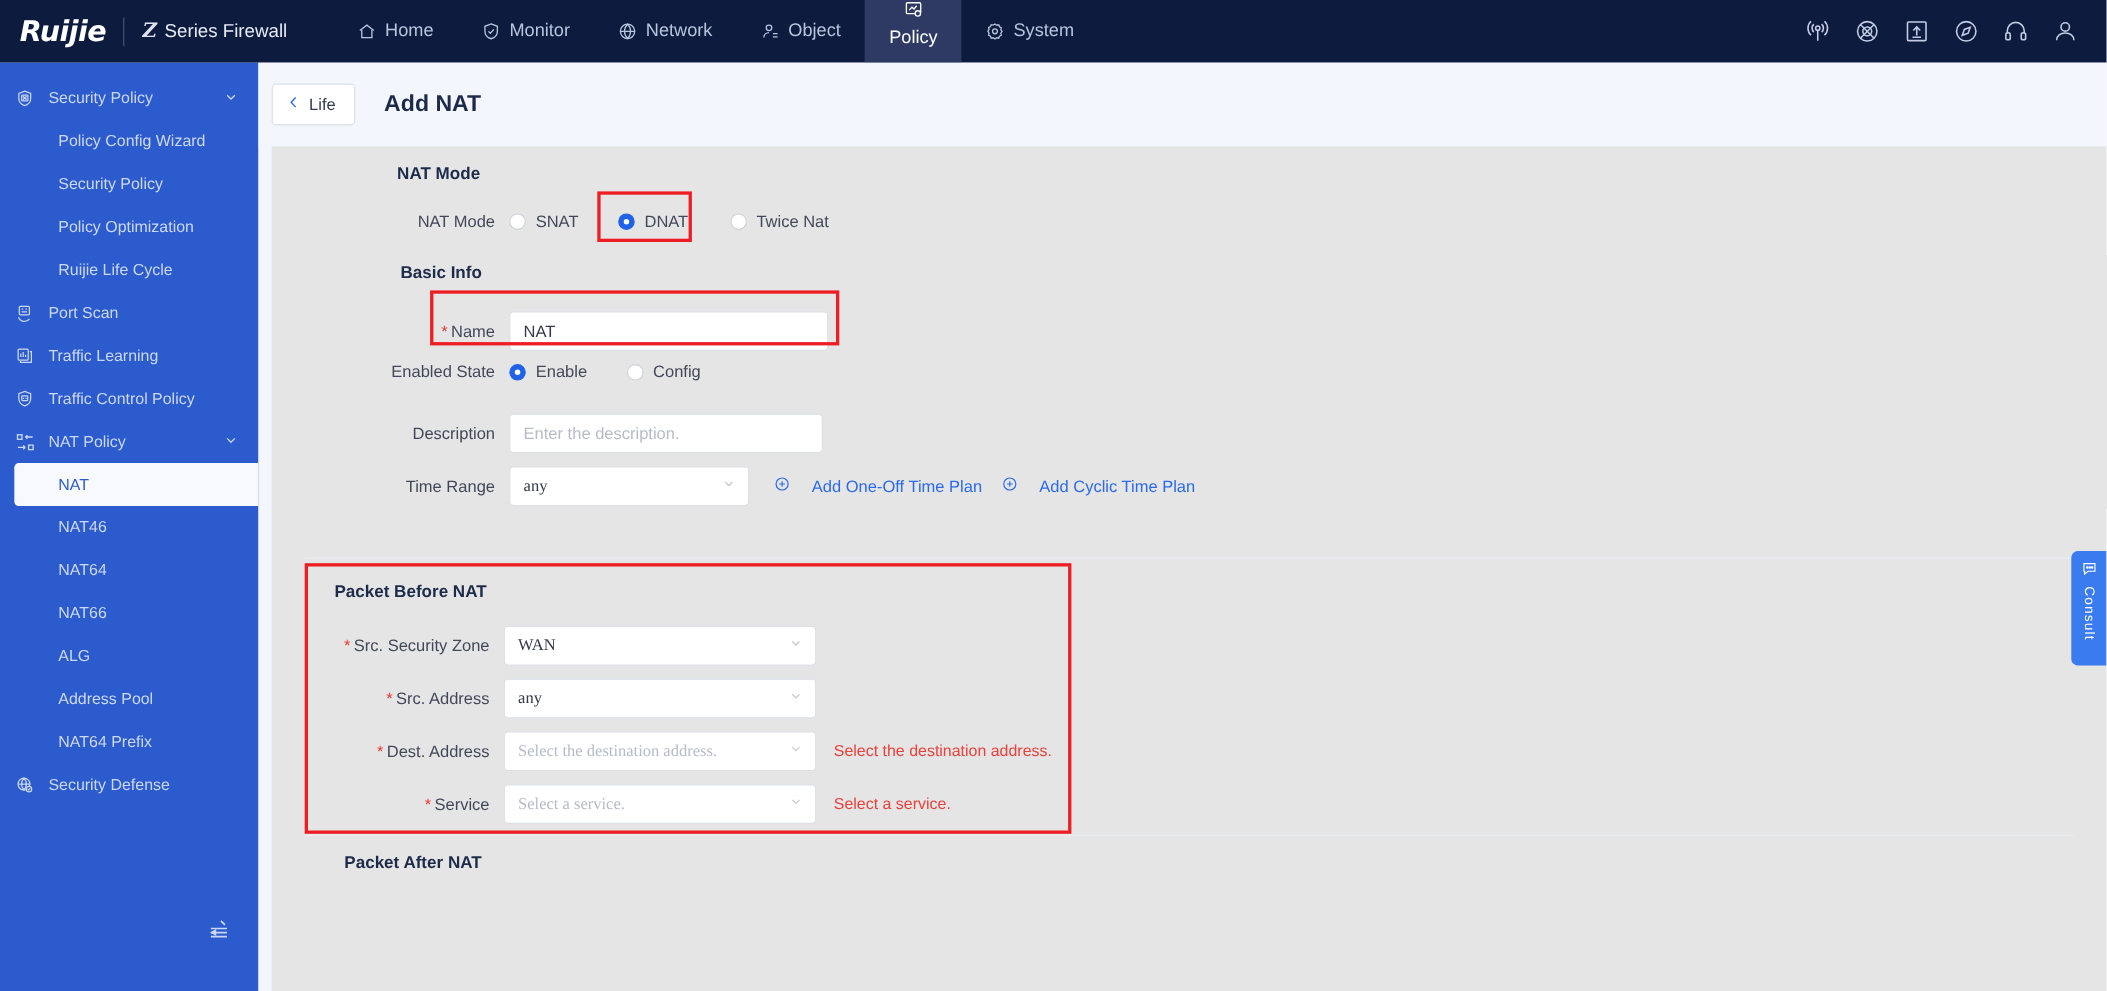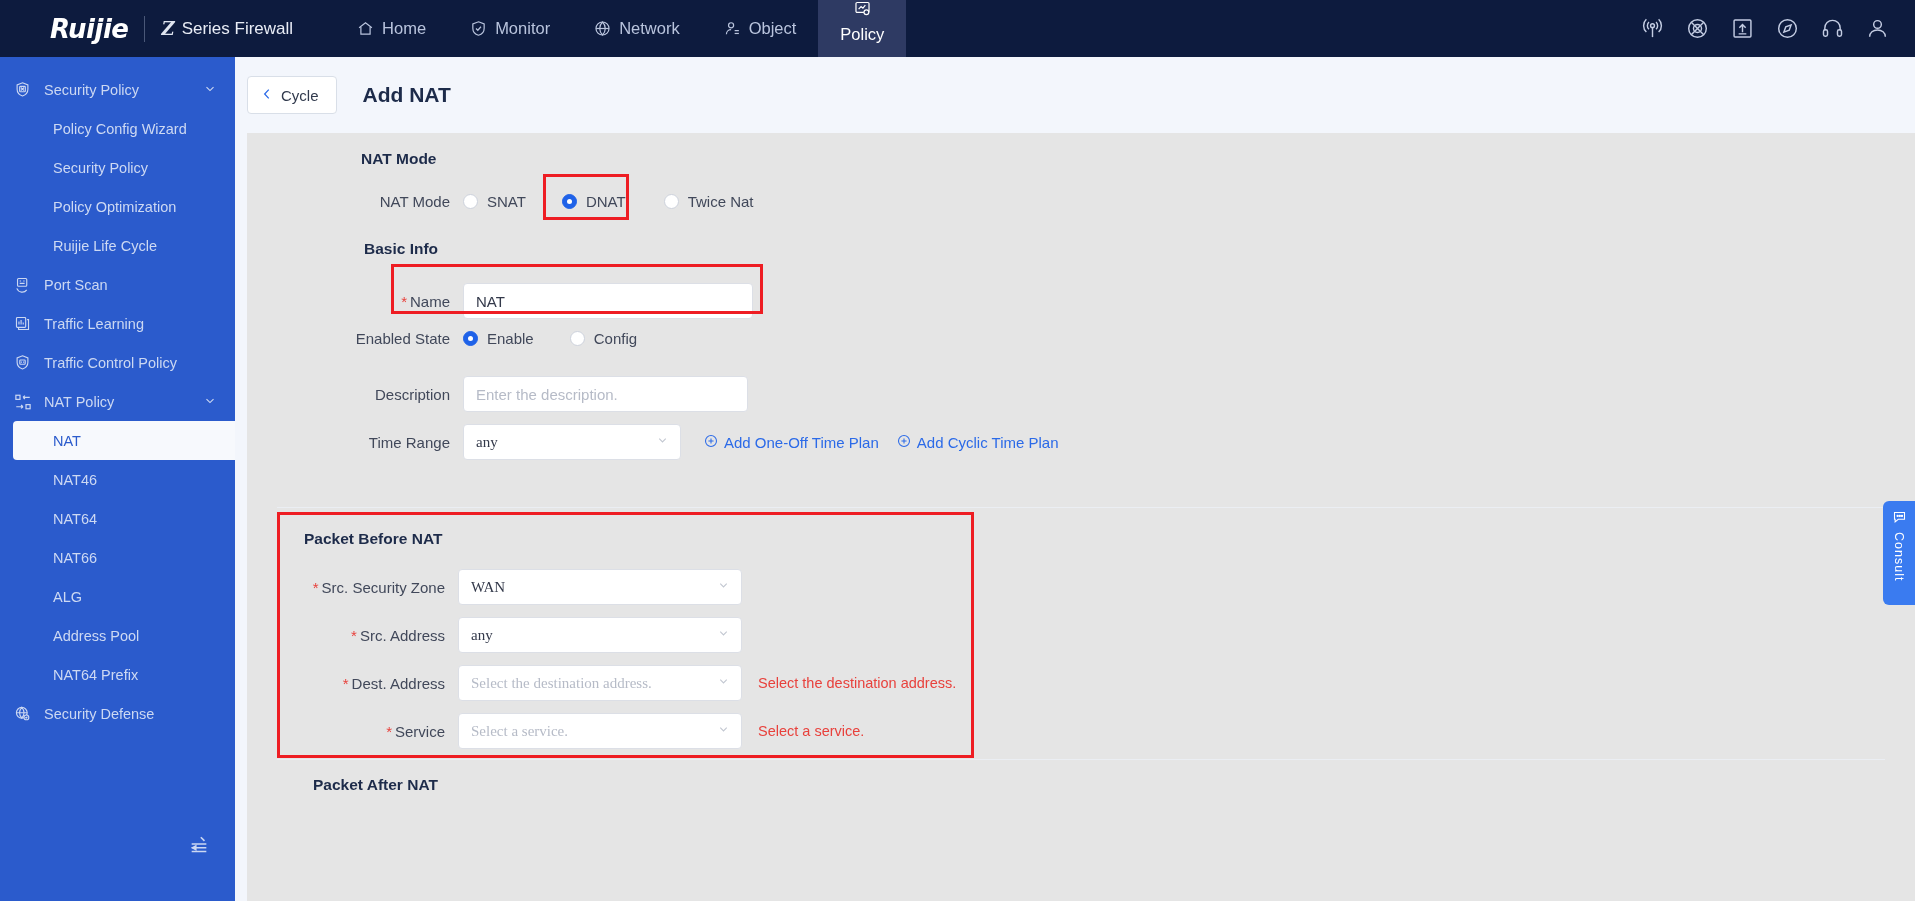--- a/index.html
+++ b/index.html
@@ -9,21 +9,21 @@
     overflow: hidden;
     font-family: "Liberation Sans", sans-serif;
     background: #ffffff;
   }
 
   
   #topnav {
     position: absolute; top: 0; left: 0;
     width: 1915px; height: 57px;
     background: #0d1b3e;
-    display: flex; align-items: center; padding-left: 32px;
+    display: flex; align-items: center;
   }
   .brand { display: flex; align-items: center; padding-left: 18px; }
   .brand-logo {
     font-size: 26px; font-weight: bold; font-style: italic;
     color: #ffffff; letter-spacing: -0.5px;
     font-family: "DejaVu Sans", sans-serif;
   }
   .brand-sep {
     width: 1px; height: 26px; background: #4a5878;
     margin: 0 16px;
@@ -151,21 +151,21 @@
     border: 1px solid #cdd2dc; background: #fff;
     display: flex; align-items: center; justify-content: center;
   }
   .radio.on { border-color: #1f62e8; background: #1f62e8; }
   .radio.on::after {
     content: ""; width: 5px; height: 5px; border-radius: 50%; background: #fff;
   }
   .radio-lbl { font-size: 15px; color: #41485a; }
 
   .link-btn {
-    display: flex; align-items: center; gap: 6px;
+    display: flex; align-items: center; gap: 20px;
     color: #2b6ae8; font-size: 15px; cursor: pointer;
   }
 
   .err-text { color: #e8413c; font-size: 14.5px; }
 
   .hl {
     position: absolute; border: 3px solid #ee1d23;
     pointer-events: none;
   }
 
@@ -246,20 +246,29 @@
       <span>
         <svg width="17" height="17" viewBox="0 0 24 24" fill="none" stroke="#ffffff" stroke-width="1.7">
           <rect x="2.8" y="3.5" width="18.4" height="14" rx="1.6"></rect>
           <path d="M6.5 13l3.5-3.8 2.6 2.4 3.4-4.2"></path>
           <circle cx="17.5" cy="17.2" r="3.4" fill="#2e3a63"></circle>
         </svg>
       </span>
       <span>Policy</span>
     </div>
 
+    <div class="navitem">
+      <span>
+        <svg width="17" height="17" viewBox="0 0 24 24" fill="none" stroke="#b9c4dd" stroke-width="1.7">
+          <path d="M12 2.6l2.2 1.5 2.6-.5 1 2.5 2.3 1.3-.5 2.6 1.5 2.2-1.5 2.2.5 2.6-2.3 1.3-1 2.5-2.6-.5L12 21.8l-2.2-1.5-2.6.5-1-2.5-2.3-1.3.5-2.6L2.9 12l1.5-2.2-.5-2.6 2.3-1.3 1-2.5 2.6.5z"></path>
+          <circle cx="12" cy="12" r="3.1"></circle>
+        </svg>
+      </span>
+      <span>System</span>
+    </div>
 
   </div>
 
   <div class="navright">
     <span class="navicon">
       <svg width="23" height="23" viewBox="0 0 24 24" fill="none" stroke="#c3cce2" stroke-width="1.5">
         <circle cx="12" cy="9" r="2"></circle>
         <path d="M8.3 12.8a5.2 5.2 0 010-7.6M15.7 5.2a5.2 5.2 0 010 7.6"></path>
         <path d="M5.6 15.6a9 9 0 010-13.2M18.4 2.4a9 9 0 010 13.2"></path>
         <path d="M12 11v10"></path>
@@ -426,21 +435,21 @@
 
 <div id="main">
 
   <div id="pagehead">
     <div id="back-btn">
       <span>
         <svg width="14" height="14" viewBox="0 0 24 24" fill="none" stroke="#2b6ae8" stroke-width="2.2">
           <path d="M15 4.5l-7 7.5 7 7.5"></path>
         </svg>
       </span>
-      <span>Cycle</span>
+      <span>Life</span>
     </div>
     <div id="page-title">Add NAT</div>
   </div>
 
   <div id="formwrap">
 
     <div class="sec-title" style="position:absolute;left:114px;top:17px">NAT Mode</div>
 
     <div class="row" style="position:absolute;left:0px;top:60px;width:900px">
       <div class="lbl" style="width:203px">NAT Mode</div>

